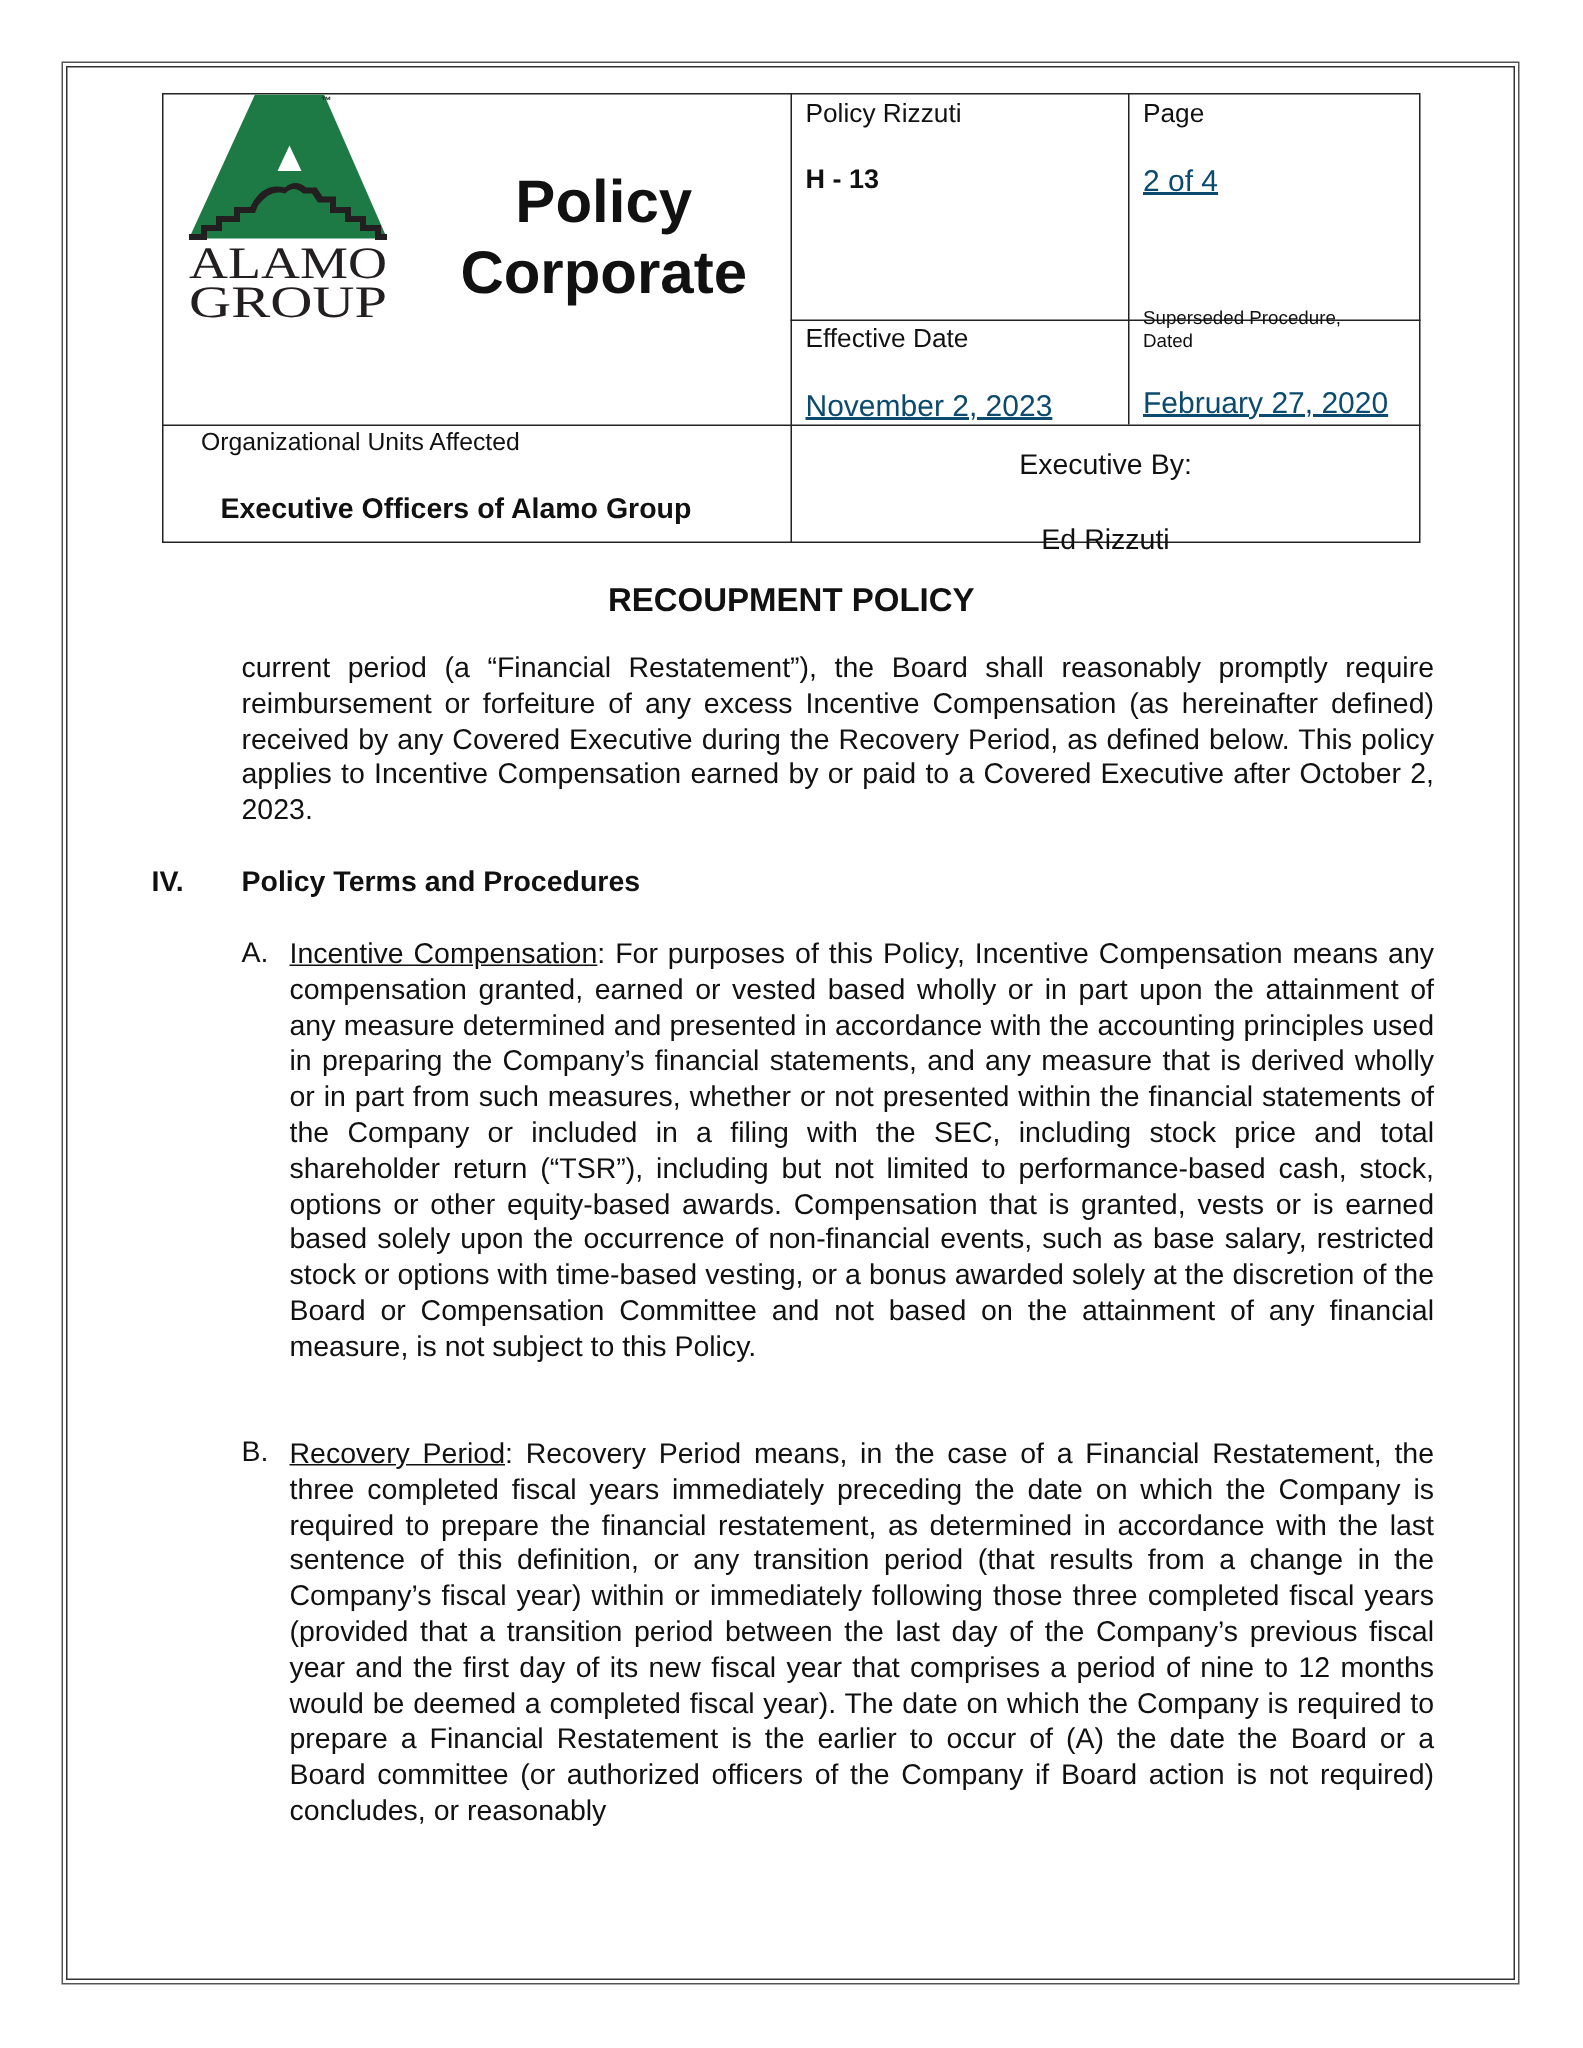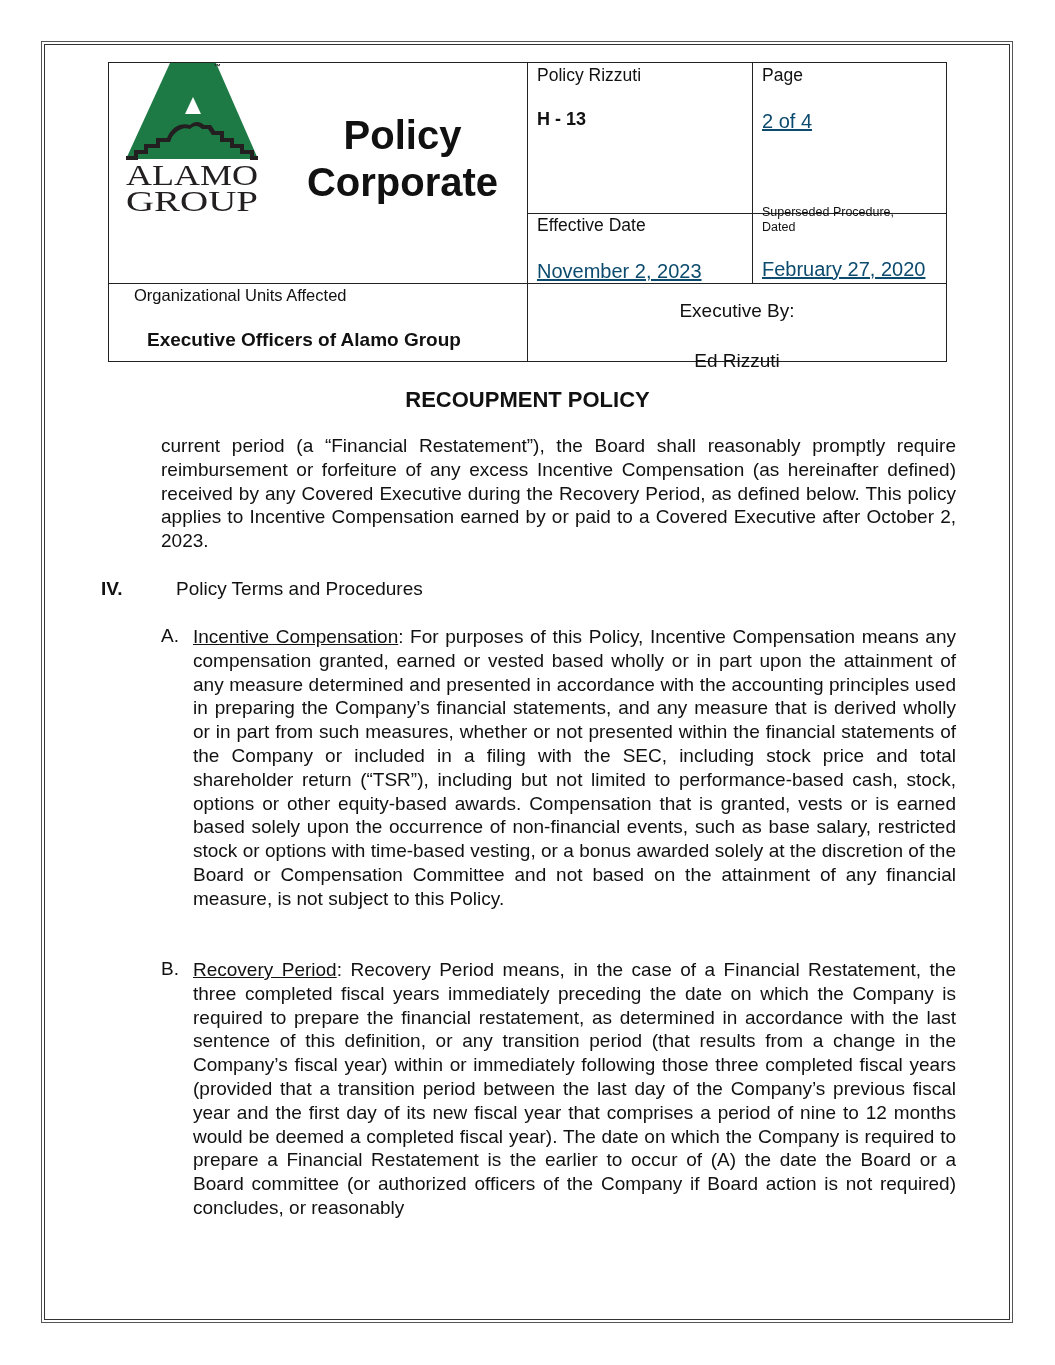--- a/index.html
+++ b/index.html
@@ -23,21 +23,21 @@
   .logo { position: absolute; left: 124px; top: 63px; width: 136px; height: 150px; }
   .corp-title { position: absolute; left: 300px; top: 112px; width: 205px; text-align: center;
                 font-size: 40px; font-weight: bold; line-height: 47px; color: #111; }
 
   .doc-title { position: absolute; left: 0; width: 1055px; top: 387px; text-align: center;
                font-size: 22px; font-weight: bold; }
 
   .para { position: absolute; font-size: 19px; line-height: 23.8px; text-align: justify;
           text-align-last: left; }
   .section-num { position: absolute; left: 101px; top: 578px; font-size: 19px; font-weight: bold; }
-  .section-title { position: absolute; left: 176px; top: 578px; font-size: 19px; font-weight: normal; }
+  .section-title { position: absolute; left: 161px; top: 578px; font-size: 19px; font-weight: bold; }
   .item-letter { position: absolute; font-size: 19px; }
   .u { text-decoration: underline; }
 </style>
 </head>
 <body>
 
 <div class="frame-outer"></div>
 <div class="frame-inner"></div>
 
 <div class="hdr"></div>

